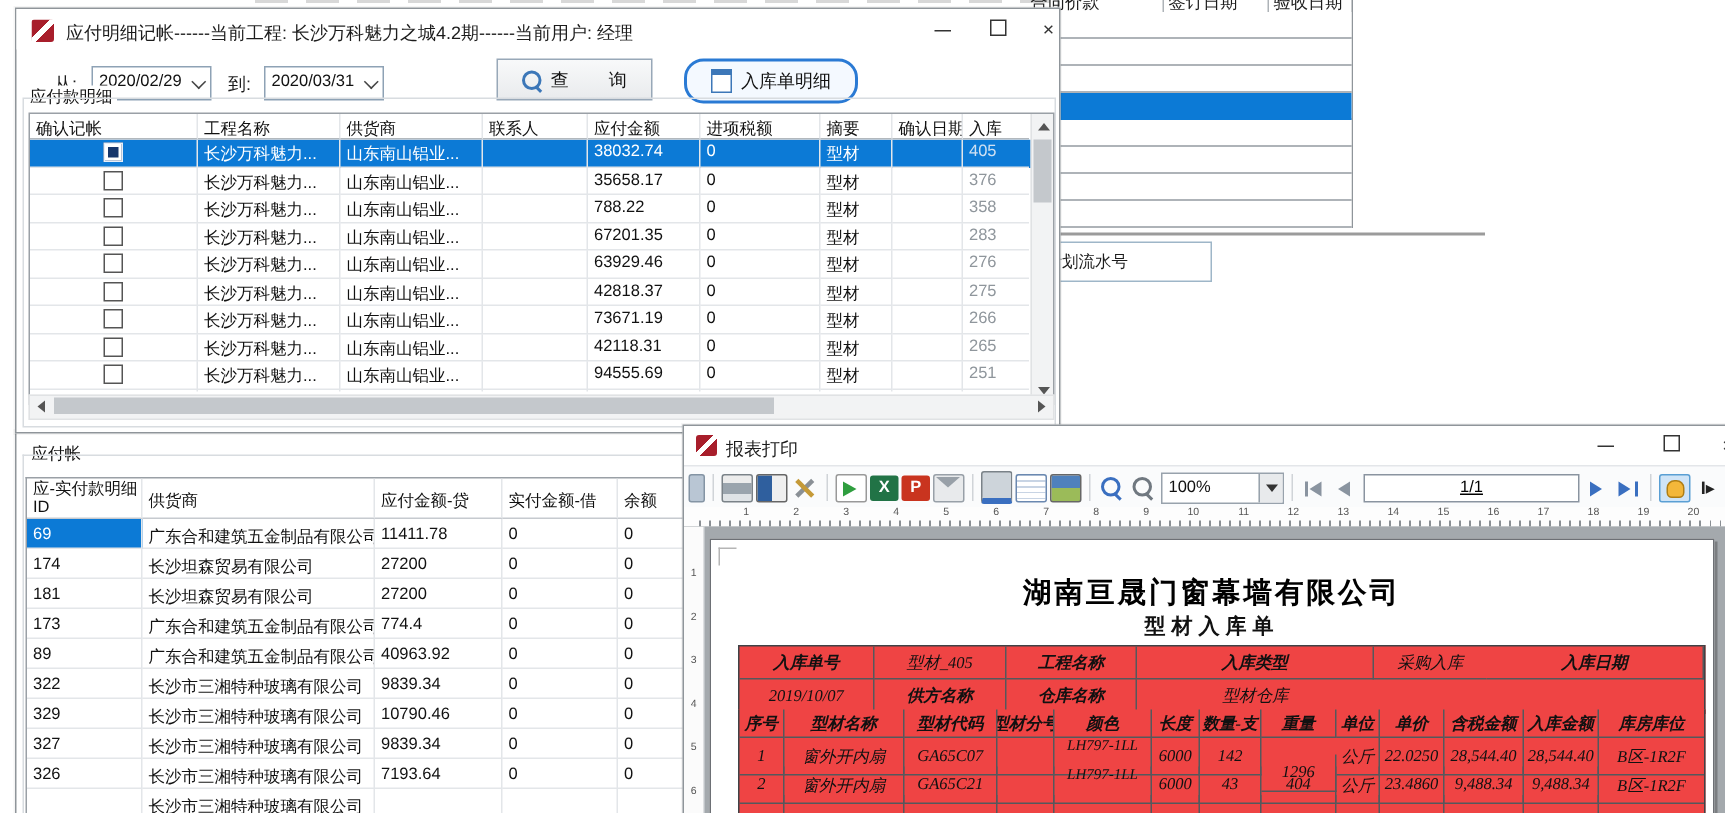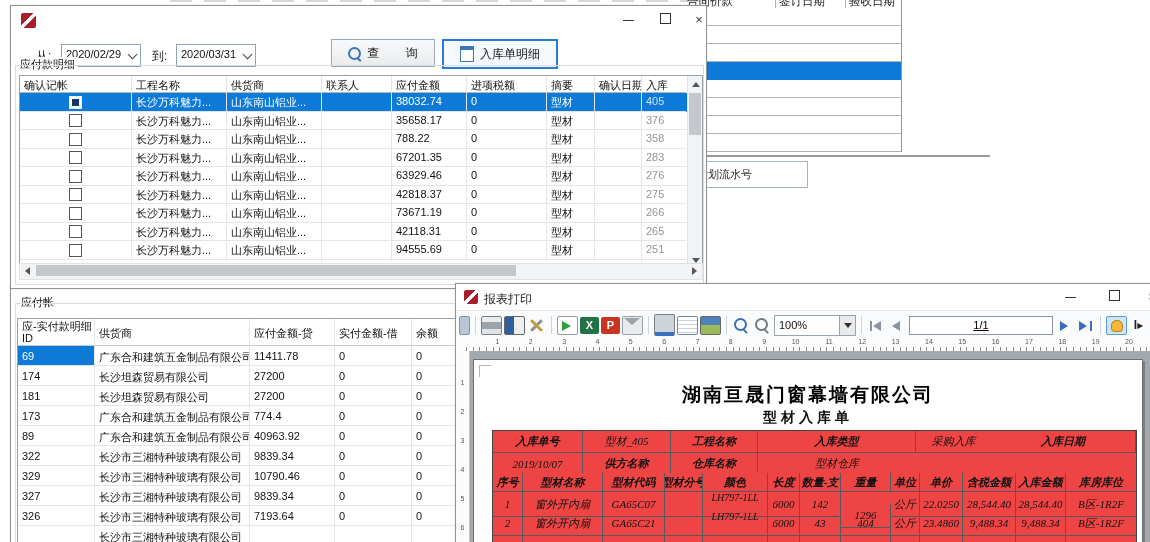--- a/index.html
+++ b/index.html
@@ -210,39 +210,40 @@
           <div class="td" style="padding-top:4px;"></div>
           <div class="td" style="padding-top:4px;"></div>
         </div>
       </div>
     </div>
   </div>
 
   <div class="win" style="left:10px;top:5px;width:695px;height:282px;">
     <div class="titlebar">
       <span class="apicon" style="left:10px;top:7px;"></span>
+      <span class="ttext" style="left:33px;top:8px;">应付明细记帐------当前工程: 长沙万科魅力之城4.2期------当前用户: 经理</span>
       <span class="wbtn" style="left:603px;"><span class="mn"></span></span>
       <span class="wbtn" style="left:640px;"><span class="sq"></span></span>
       <span class="wbtn" style="left:674px;">×</span>
     </div>
     <span class="ttext" style="left:25px;top:42px;">从:</span>
     <div class="combo" style="left:50px;top:38px;width:78px;">
       <span class="cv">2020/02/29</span>
       <span class="ca"></span>
     </div>
     <span class="ttext" style="left:141px;top:42px;">到:</span>
     <div class="combo" style="left:165px;top:38px;width:78px;">
       <span class="cv">2020/03/31</span>
       <span class="ca"></span>
     </div>
     <div class="btn" style="left:320px;top:33px;width:102px;">
       <span class="mag"></span>
       <span style="white-space:pre;">查        询</span>
     </div>
-    <div class="btn focus" style="left:431px;top:33px;width:112px;">
+    <div class="btn focus" style="left:445px;top:33px;width:112px;border-radius:13px;">
       <span class="winic"></span>
       <span>入库单明细</span>
     </div>
 
     <span class="glabel" style="left:6px;top:51px;">应付款明细</span>
     <div class="gbox" style="left:4px;top:59px;width:687px;height:218px;"></div>
 
     <div class="abs" style="left:8px;top:69px;width:682px;height:193px;border:1px solid #9aa0a6;background:#fff;">
       <div class="tr" style="grid-template-columns:112px 95px 95px 70px 75px 80px 48px 47px 44px;height:17px;">
         <div class="th">确认记帐</div>

